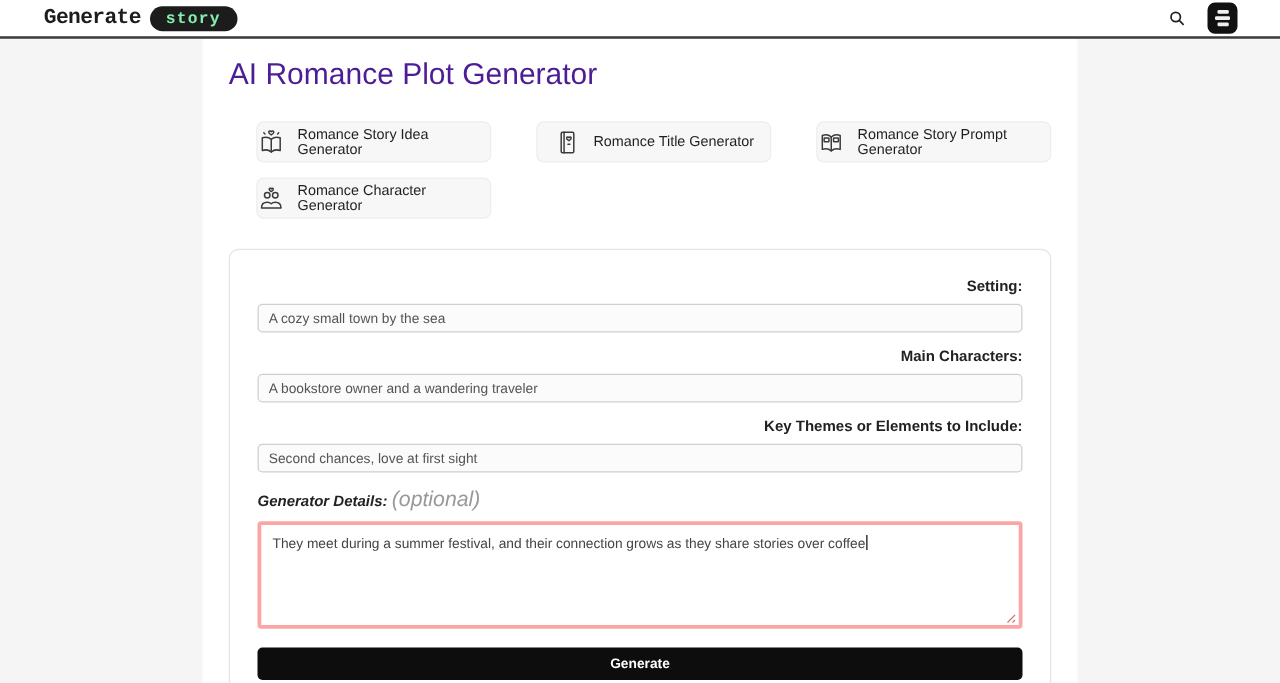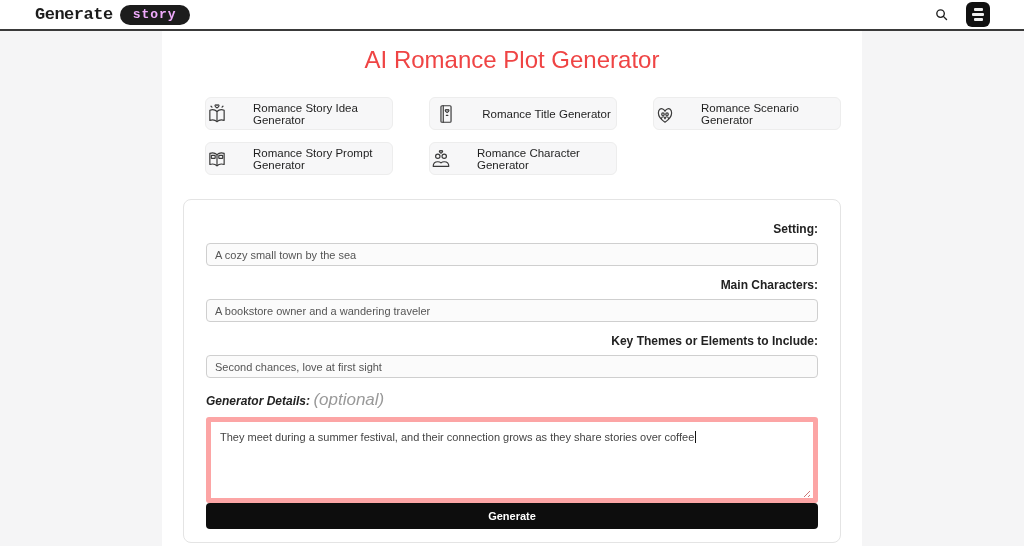--- a/index.html
+++ b/index.html
@@ -12,73 +12,73 @@
     border-bottom:2px solid #3a3a3a; display:flex; align-items:center;
     justify-content:space-between; padding:0 34px 0 35px; z-index:10;
   }
   .logo { display:flex; align-items:center; gap:7px; cursor:pointer; }
   .logo-text {
     font-family:"Liberation Mono","DejaVu Sans Mono",monospace;
     font-size:17px; font-weight:700; letter-spacing:-0.5px; color:#1c1c1c;
   }
   .logo-badge {
     font-family:"Liberation Mono","DejaVu Sans Mono",monospace;
-    background:#1c1c1c; color:#f0abfc; font-size:13px; font-weight:700;
+    background:#1c1c1c; color:#86efac; font-size:13px; font-weight:700;
     padding:2px 13px 3px; border-radius:13px; letter-spacing:1px;
   }
   .topbar-right { display:flex; align-items:center; gap:17px; }
   .icon-btn { background:none; border:none; cursor:pointer; display:flex; align-items:center; }
   .menu-btn {
     width:24px; height:25px; background:#111; border:none; border-radius:6px;
     display:flex; flex-direction:column; justify-content:center; align-items:center;
     gap:2px; cursor:pointer;
   }
   .menu-btn .bar { display:block; height:2.5px; background:#efefef; border-radius:1px; }
   .menu-btn .bar.b1 { width:9px; }
   .menu-btn .bar.b2 { width:12px; }
   .menu-btn .bar.b3 { width:9px; }
 
   
   .content {
     width:700px; margin:0 auto; background:#fff; min-height:546px;
     padding:33px 21px 0;
   }
   h1.page-title {
-    text-align:center; font-size:24px; font-weight:500; color:#ef4444;
+    text-align:left; font-size:24px; font-weight:500; color:#4c1d95;
     margin:13px 0 23px; line-height:28px;
   }
 
   
   .gen-grid {
     display:grid; grid-template-columns:repeat(3,1fr); gap:12px 14px;
   }
   .gen-btn {
     height:33px; background:#f7f7f8; border:1px solid #ededed; border-radius:6px;
-    display:flex; align-items:center; justify-content:center; gap:25px;
+    display:flex; align-items:center; justify-content:center; gap:10px;
     font-size:11.5px; color:#1f1f1f; text-decoration:none; cursor:pointer;margin-left:22px;
   }
   .gen-btn svg { flex:0 0 auto; }
 
   
   .form-card {
     margin-top:24px; border:1px solid #e4e4e4; border-radius:8px;
     padding:22px 22px 13px; background:#fff;
   }
   .field-label { font-size:12px; font-weight:700; color:#222; margin-bottom:7px;text-align:right; }
   .text-input {
     width:100%; height:23px; border:1px solid #cfcfcf; border-radius:4px;
     background:#fbfbfb; font-family:"Liberation Sans",sans-serif;
     font-size:11px; color:#555; padding:4px 8px; margin-bottom:12px; outline:none;
   }
   .details-label { font-size:12px; font-weight:700; font-style:italic; color:#222; margin-bottom:7px; }
   .optional-note { font-size:17px; font-weight:400; font-style:italic; color:#999; }
   .textarea {
-    position:relative; width:100%; height:86px; border:5px solid #fca5a5;
+    position:relative; width:100%; height:86px; border:3px solid #fca5a5;
     border-radius:3px; background:#fff; font-size:11px; color:#444;
-    padding:8px 9px; line-height:14px; cursor:text;
+    padding:8px 9px; line-height:14px; margin-bottom:15px; cursor:text;
   }
   .caret { display:inline-block; width:1px; height:12px; background:#111; vertical-align:-2px; margin-left:1px; }
   .resize-handle { position:absolute; right:2px; bottom:2px; width:9px; height:9px; cursor:nwse-resize; }
   .generate-btn {
     width:100%; height:26px; background:#0d0d0d; color:#fff; border:none;
     border-radius:4px; font-family:"Liberation Sans",sans-serif;
     font-size:11px; font-weight:700; cursor:pointer;
   }
 
   .gicon { display:flex; align-items:center; }
@@ -135,32 +135,20 @@
         <svg width="22" height="22" viewBox="0 0 24 24" fill="none" stroke="#3a3a3a" stroke-width="1.3" stroke-linejoin="round" stroke-linecap="round">
           <rect x="6.5" y="3" width="11" height="18" rx="1.2"></rect>
           <line x1="9" y1="3" x2="9" y2="21"></line>
           <path d="M13.2 7.8c.5-.9 2-.9 2 .4 0 .9-2 2.2-2 2.2s-2-1.3-2-2.2c0-1.3 1.5-1.3 2-.4z"></path>
           <line x1="12.4" y1="13.5" x2="14" y2="13.5"></line>
         </svg>
       </span>
       <span>Romance Title Generator</span>
     </a>
 
-    <a class="gen-btn">
-      <span class="gicon">
-        <svg width="22" height="22" viewBox="0 0 24 24" fill="none" stroke="#3a3a3a" stroke-width="1.3" stroke-linejoin="round" stroke-linecap="round">
-          <path d="M12 21s-7.2-4.8-7.2-10C4.8 7 7.4 5.4 9.5 6.5c1 .5 2 1.6 2.5 2.6.5-1 1.5-2.1 2.5-2.6 2.1-1.1 4.7.5 4.7 4.5 0 5.2-7.2 10-7.2 10z"></path>
-          <circle cx="9.8" cy="12.2" r="1.4"></circle>
-          <circle cx="14.2" cy="12.2" r="1.4"></circle>
-          <path d="M8 17c.4-1.3 1-2 2-2s1.6.7 2 2"></path>
-          <path d="M12 17c.4-1.3 1-2 2-2s1.6.7 2 2"></path>
-        </svg>
-      </span>
-      <span>Romance Scenario Generator</span>
-    </a>
 
     <a class="gen-btn">
       <span class="gicon">
         <svg width="22" height="22" viewBox="0 0 24 24" fill="none" stroke="#3a3a3a" stroke-width="1.3" stroke-linejoin="round" stroke-linecap="round">
           <path d="M12 7.2C10 5.4 6.8 5 4.2 5.9V18c2.6-.9 5.8-.5 7.8 1.3 2-1.8 5.2-2.2 7.8-1.3V5.9C17.2 5 14 5.4 12 7.2z"></path>
           <line x1="12" y1="7.2" x2="12" y2="19.3"></line>
           <rect x="5.8" y="8" width="4.2" height="3.4" rx="0.5"></rect>
           <rect x="14" y="8" width="4.2" height="3.4" rx="0.5"></rect>
         </svg>
       </span>

